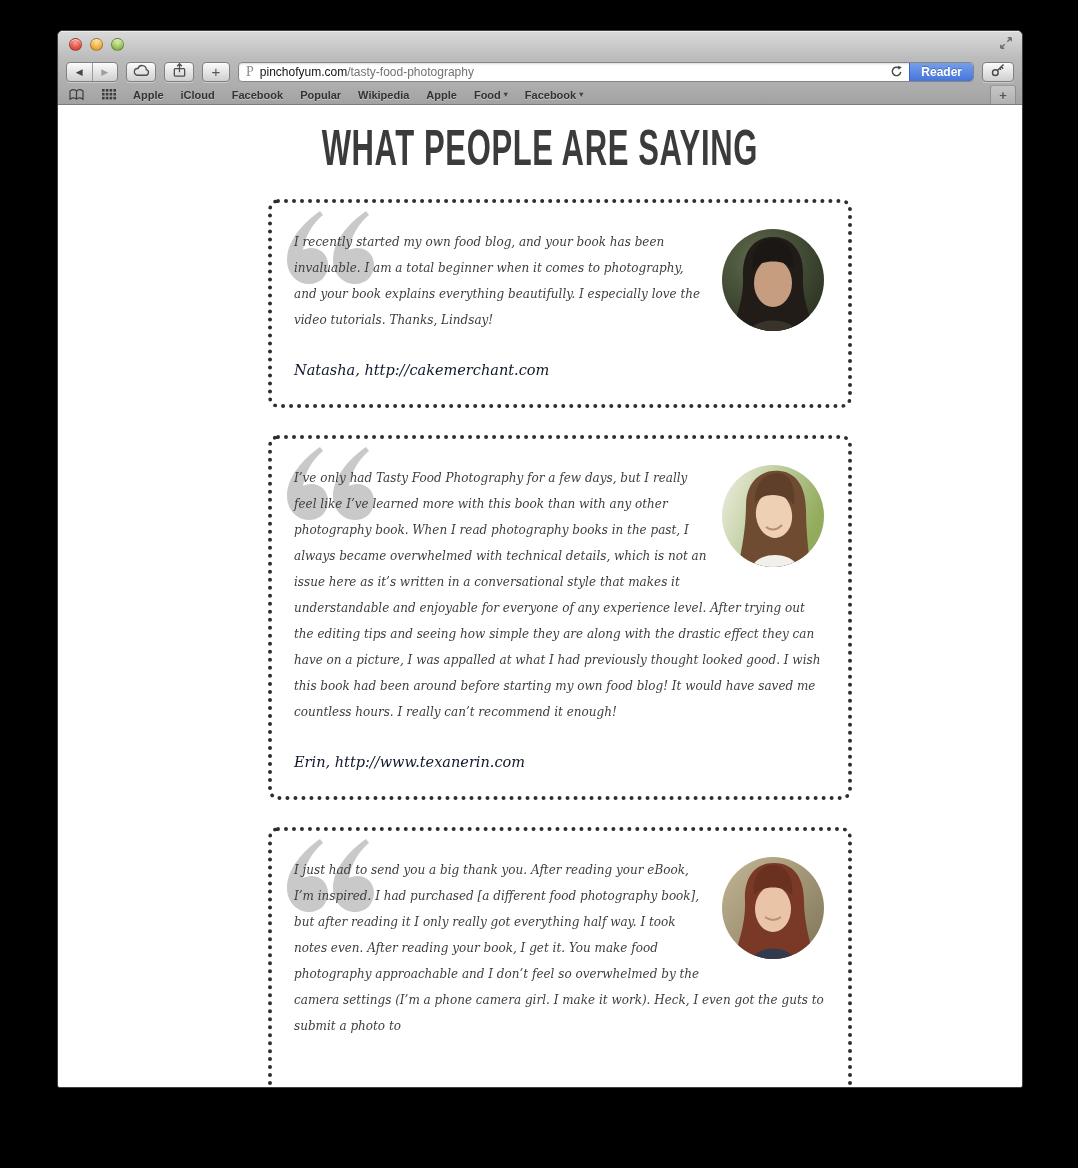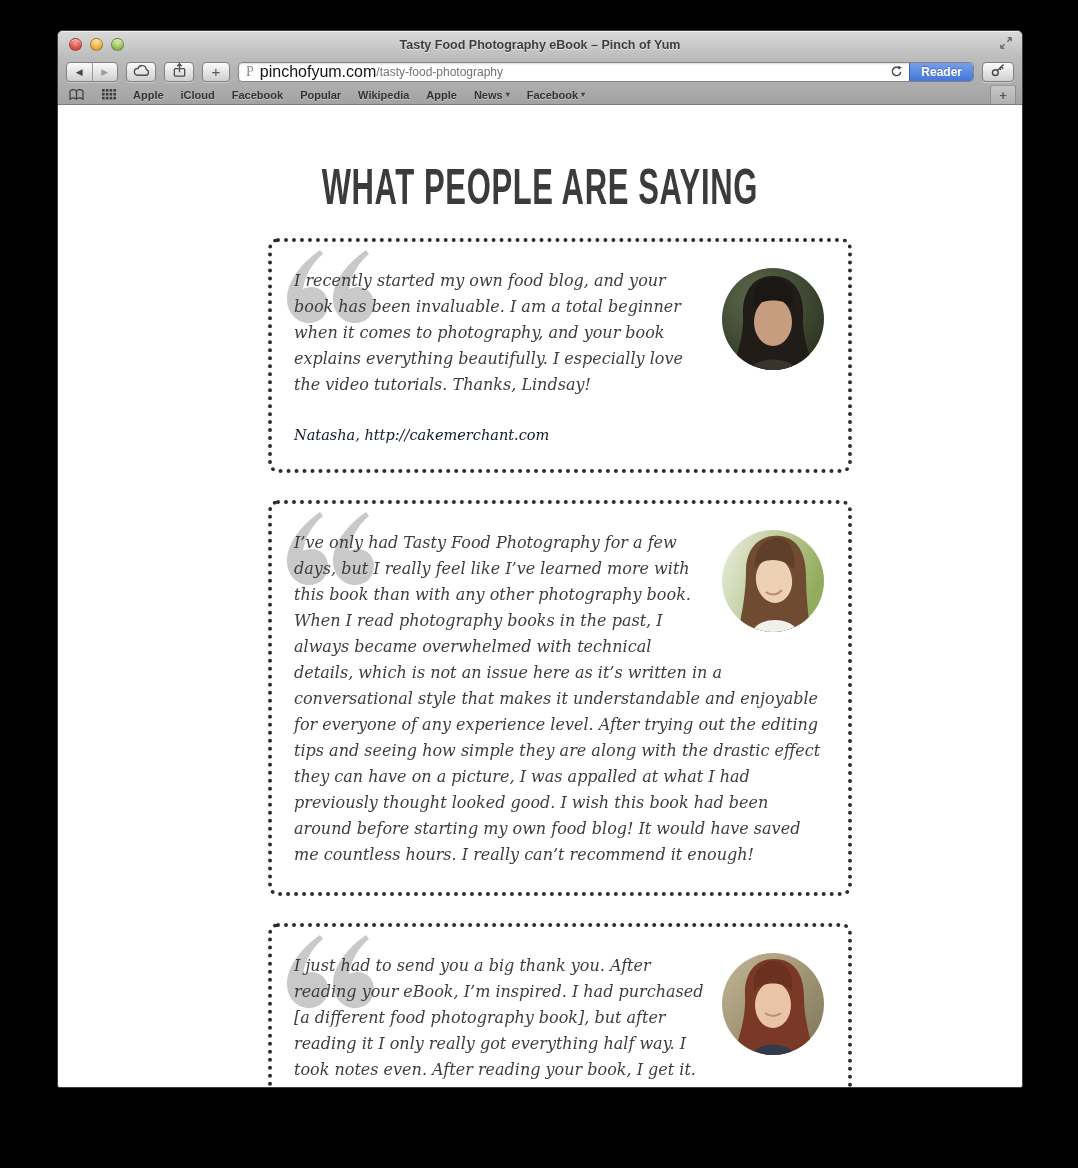--- a/index.html
+++ b/index.html
@@ -76,21 +76,21 @@
     flex:1; height:20px;
     background:#fff;
     border:1px solid #868686;
     border-radius:4px;
     display:flex; align-items:center;
     padding-left:7px;
     overflow:hidden;
     box-shadow:inset 0 1px 2px rgba(0,0,0,.15);
   }
   .favicon { font-family:"Liberation Serif", serif; font-size:14px; color:#8c8c8c; margin-right:6px; }
-  .url-domain { font-size:16px; color:#141414; }
+  .url-domain { font-size:12px; color:#141414; }
   .url-path   { font-size:12px; color:#737373; }
   .url-spacer { flex:1; }
   .reload { width:16px; height:16px; margin-right:5px; display:flex; align-items:center; justify-content:center; }
   .reader-btn {
     height:100%; padding:12px 11px;
     background:linear-gradient(#7ea6ec,#3d6ed9);
     border-left:1px solid #3a62c2;
     color:#fff; font-size:12px; font-weight:bold;
     display:flex; align-items:center;
     text-shadow:0 -1px 0 rgba(0,0,0,.25);
@@ -120,21 +120,21 @@
     border-radius:3px 3px 0 0;
     display:flex; align-items:center; justify-content:center;
     font-size:13px; color:#555;
   }
 
   
   .content {
     height:982px; background:#fff; overflow:hidden;
   }
   .page { padding-top:16px; }
-  .heading { text-align:center; margin-bottom:24px;margin-top:39px; }
+  .heading { text-align:center; margin-bottom:24px; }
   .heading-inner {
     display:inline-block;
     font-family:"Liberation Sans", sans-serif;
     font-weight:700; font-size:50px; line-height:54px;
     color:#3b3b3b; letter-spacing:1px;
     transform:scaleX(.62);
   }
   .col { width:584px; margin-left:210px; }
 
   .testimonial {
@@ -150,21 +150,21 @@
     width:102px; height:102px;
     border-radius:50%; overflow:hidden;
     margin:0 2px 10px 14px;
     position:relative; z-index:1;
   }
   .avatar svg { display:block; }
   .quote-text {
     position:relative; z-index:1;
     font-family:"DejaVu Serif", serif;
     font-style:italic;
-    font-size:16px; line-height:26px;
+    font-size:12px; line-height:26px;
     color:#3d3d3d;
   }
   .attribution {
     position:relative; z-index:1;
     margin-top:27px;
     font-family:"DejaVu Serif", serif;
     font-style:italic;
     font-size:14.5px; line-height:20px;
     color:#0f172a;
     clear:none;
@@ -174,21 +174,20 @@
 <body>
 
 <div class="window">
 
   <div class="titlebar">
     <div class="traffic">
       <div class="light red"></div>
       <div class="light yellow"></div>
       <div class="light green"></div>
     </div>
-    <div class="win-title">Tasty Food Photography eBook – Pinch of Yum</div>
     <div class="fullscreen-btn">
       <span>
         <svg width="14" height="14" viewBox="0 0 16 16" fill="none" stroke="#6e6e6e" stroke-width="1.6">
           <path d="M9.5 6.5 L14 2 M14 2 h-4 M14 2 v4"></path>
           <path d="M6.5 9.5 L2 14 M2 14 h4 M2 14 v-4"></path>
         </svg>
       </span>
     </div>
   </div>
 
@@ -283,21 +282,21 @@
     <span class="bm-item">
         <span>Popular</span>
       </span>
     <span class="bm-item">
         <span>Wikipedia</span>
       </span>
     <span class="bm-item">
         <span>Apple</span>
       </span>
     <span class="bm-item">
-      <span>News</span>
+      <span>Food</span>
       <span class="caret">▾</span>
     </span>
     <span class="bm-item">
       <span>Facebook</span>
       <span class="caret">▾</span>
     </span>
 
     <span class="bm-spacer"></span>
     <span class="newtab-btn">
       <span>+</span>
@@ -358,20 +357,21 @@
                 </defs>
               <rect width="102" height="102" fill="url(#a2bg)"></rect>
               <path d="M58 6 C36 4 24 20 24 40 C24 62 20 84 16 102 H88 C86 82 84 64 84 46 C84 24 76 8 58 6 Z" fill="#6f4b31"></path>
               <ellipse cx="52" cy="50" rx="18" ry="23" fill="#eed0b4" transform="rotate(-8 52 50)"></ellipse>
               <path d="M56 8 C40 8 32 22 33 38 C42 26 64 28 72 40 C74 22 68 8 56 8 Z" fill="#5f3f29"></path>
               <path d="M30 102 C36 86 70 86 76 102 Z" fill="#f2f0ea"></path>
               <path d="M44 62 q8 6 16 -2" stroke="#b98c6a" stroke-width="2" fill="none"></path>
             </svg>
           </div>
           <p class="quote-text">I’ve only had Tasty Food Photography for a few days, but I really feel like I’ve learned more with this book than with any other photography book. When I read photography books in the past, I always became overwhelmed with technical details, which is not an issue here as it’s written in a conversational style that makes it understandable and enjoyable for everyone of any experience level. After trying out the editing tips and seeing how simple they are along with the drastic effect they can have on a picture, I was appalled at what I had previously thought looked good. I wish this book had been around before starting my own food blog! It would have saved me countless hours. I really can’t recommend it enough!</p>
+          <p class="attribution">Erin, http://www.texanerin.com</p>
         </div>
 
         <div class="testimonial">
           <span class="quote-mark">
             <svg width="96" height="78" viewBox="0 0 96 78">
               <use href="#q1" fill="#c9c9c9"></use>
               <use href="#q1" x="46" fill="#c9c9c9"></use>
             </svg>
           </span>
           <div class="avatar">

